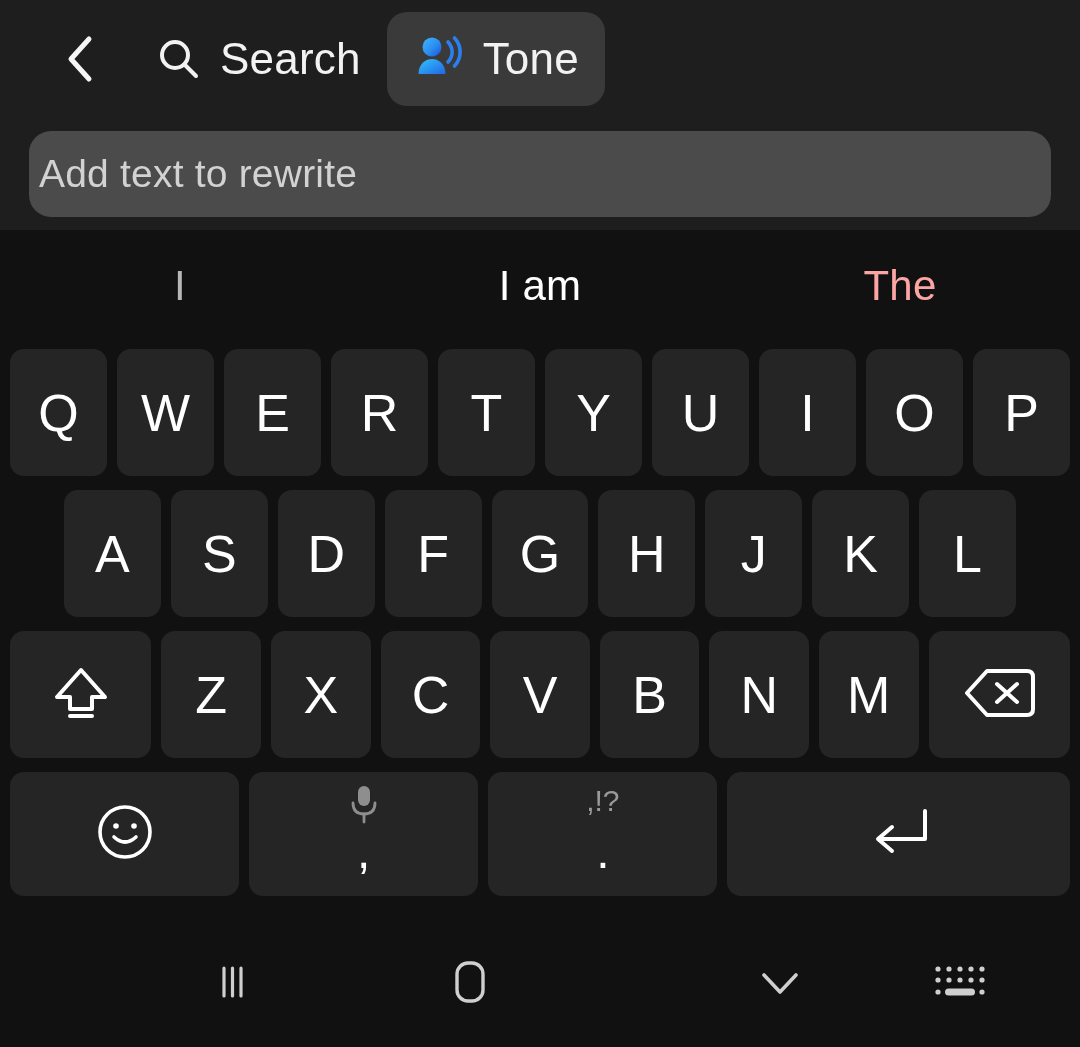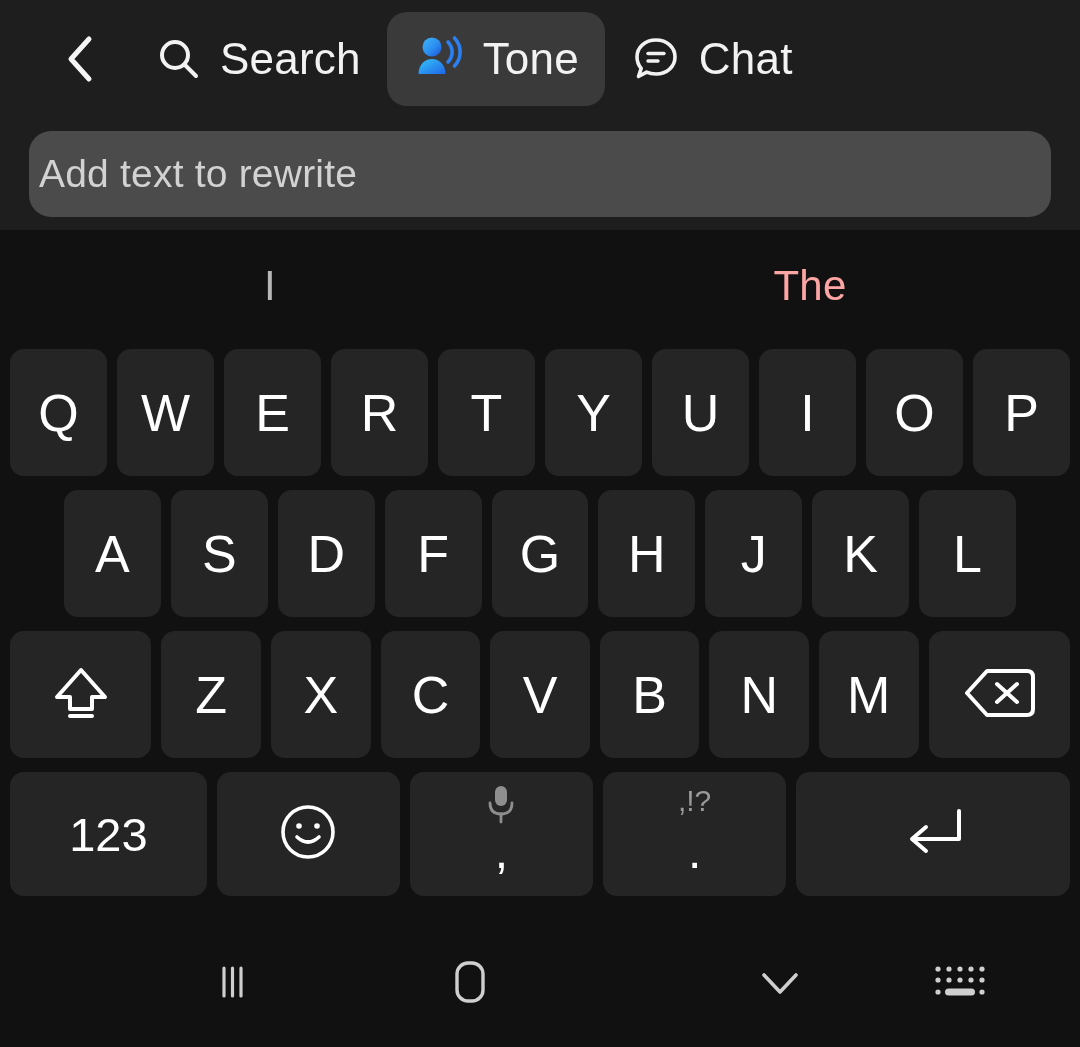--- a/index.html
+++ b/index.html
@@ -194,45 +194,35 @@
             </defs>
             <circle cx="19" cy="14" r="9.5" fill="url(#tg)"></circle>
             <path d="M5.5 41 C5.5 30.5 13 26 19 26 C25 26 32.5 30.5 32.5 41 Z" fill="url(#tg2)"></path>
             <path d="M35 9 C40.5 15 40.5 23 35 29" fill="none" stroke="#2b7ff0" stroke-width="3.6" stroke-linecap="round"></path>
             <path d="M41.5 5 C49 13 49 25 41.5 33" fill="none" stroke="#2b7ff0" stroke-width="3.6" stroke-linecap="round"></path>
           </svg>
         </span>
         <span class="tab-label">Tone</span>
       </div>
 
-      <div class="tab">
-        <span class="tab-icon">
-          <svg width="50" height="50" viewBox="0 0 50 50">
-            <path d="M25 6 C36 6 44 13.5 44 23 C44 32.5 36 40 25 40 C21.5 40 18.3 39.3 15.6 38.1
-                     L7.5 42.5 L10.2 34.4 C7.6 31.3 6 27.4 6 23 C6 13.5 14 6 25 6 Z" fill="none" stroke="#f2f2f2" stroke-width="3.6" stroke-linejoin="round"></path>
-            <line x1="17" y1="19.5" x2="33" y2="19.5" stroke="#f2f2f2" stroke-width="3.4" stroke-linecap="round"></line>
-            <line x1="17" y1="27" x2="27" y2="27" stroke="#f2f2f2" stroke-width="3.4" stroke-linecap="round"></line>
-          </svg>
-        </span>
-        <span class="tab-label">Chat</span>
-      </div>
 
     </div>
   </div>
 
   <div class="input-wrap">
     <div class="text-input">
       <span class="placeholder">Add text to rewrite</span>
     </div>
   </div>
 
   <div class="keyboard">
 
     <div class="suggestions">
       <div class="sugg dim">I</div>
+      <div class="sugg strong">I am</div>
       <div class="sugg faint">The</div>
     </div>
 
     <div class="krow r1">
       <div class="key">
           <span class="glyph">Q</span>
         </div>
       <div class="key">
           <span class="glyph">W</span>
         </div>
@@ -328,23 +318,20 @@
             <path d="M26 8 L66 8 Q72 8 72 14 L72 46 Q72 52 66 52 L26 52 L6 30 Z" fill="none" stroke="#ffffff" stroke-width="4" stroke-linejoin="round"></path>
             <line x1="36" y1="21" x2="56" y2="39" stroke="#ffffff" stroke-width="4" stroke-linecap="round"></line>
             <line x1="56" y1="21" x2="36" y2="39" stroke="#ffffff" stroke-width="4" stroke-linecap="round"></line>
           </svg>
         </span>
       </div>
     </div>
 
     <div class="krow r4">
 
-      <div class="key num k-123">
-        <span class="glyph">123</span>
-      </div>
 
       <div class="key k-emoji">
         <span>
           <svg width="62" height="62" viewBox="0 0 62 62">
             <circle cx="31" cy="31" r="25" fill="none" stroke="#ffffff" stroke-width="3.6"></circle>
             <circle cx="22" cy="25" r="2.8" fill="#ffffff"></circle>
             <circle cx="40" cy="25" r="2.8" fill="#ffffff"></circle>
             <path d="M20 36 Q31 46 42 36" fill="none" stroke="#ffffff" stroke-width="3.6" stroke-linecap="round"></path>
           </svg>
         </span>

